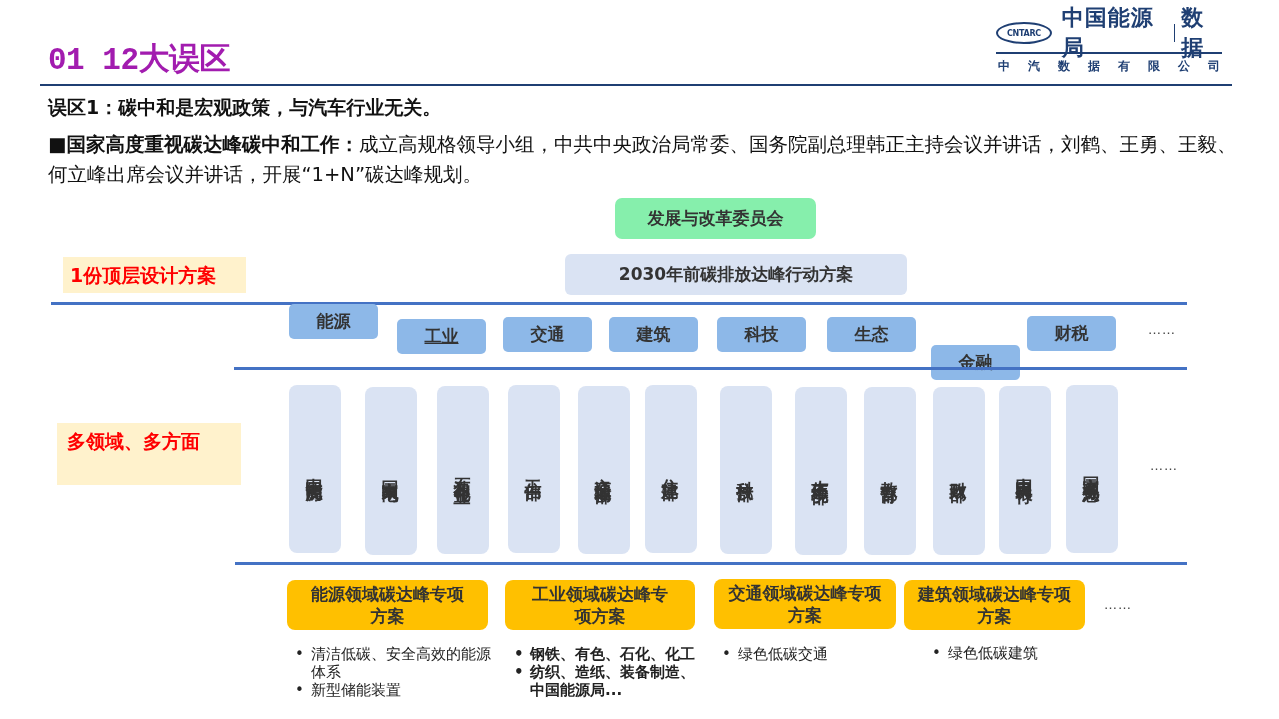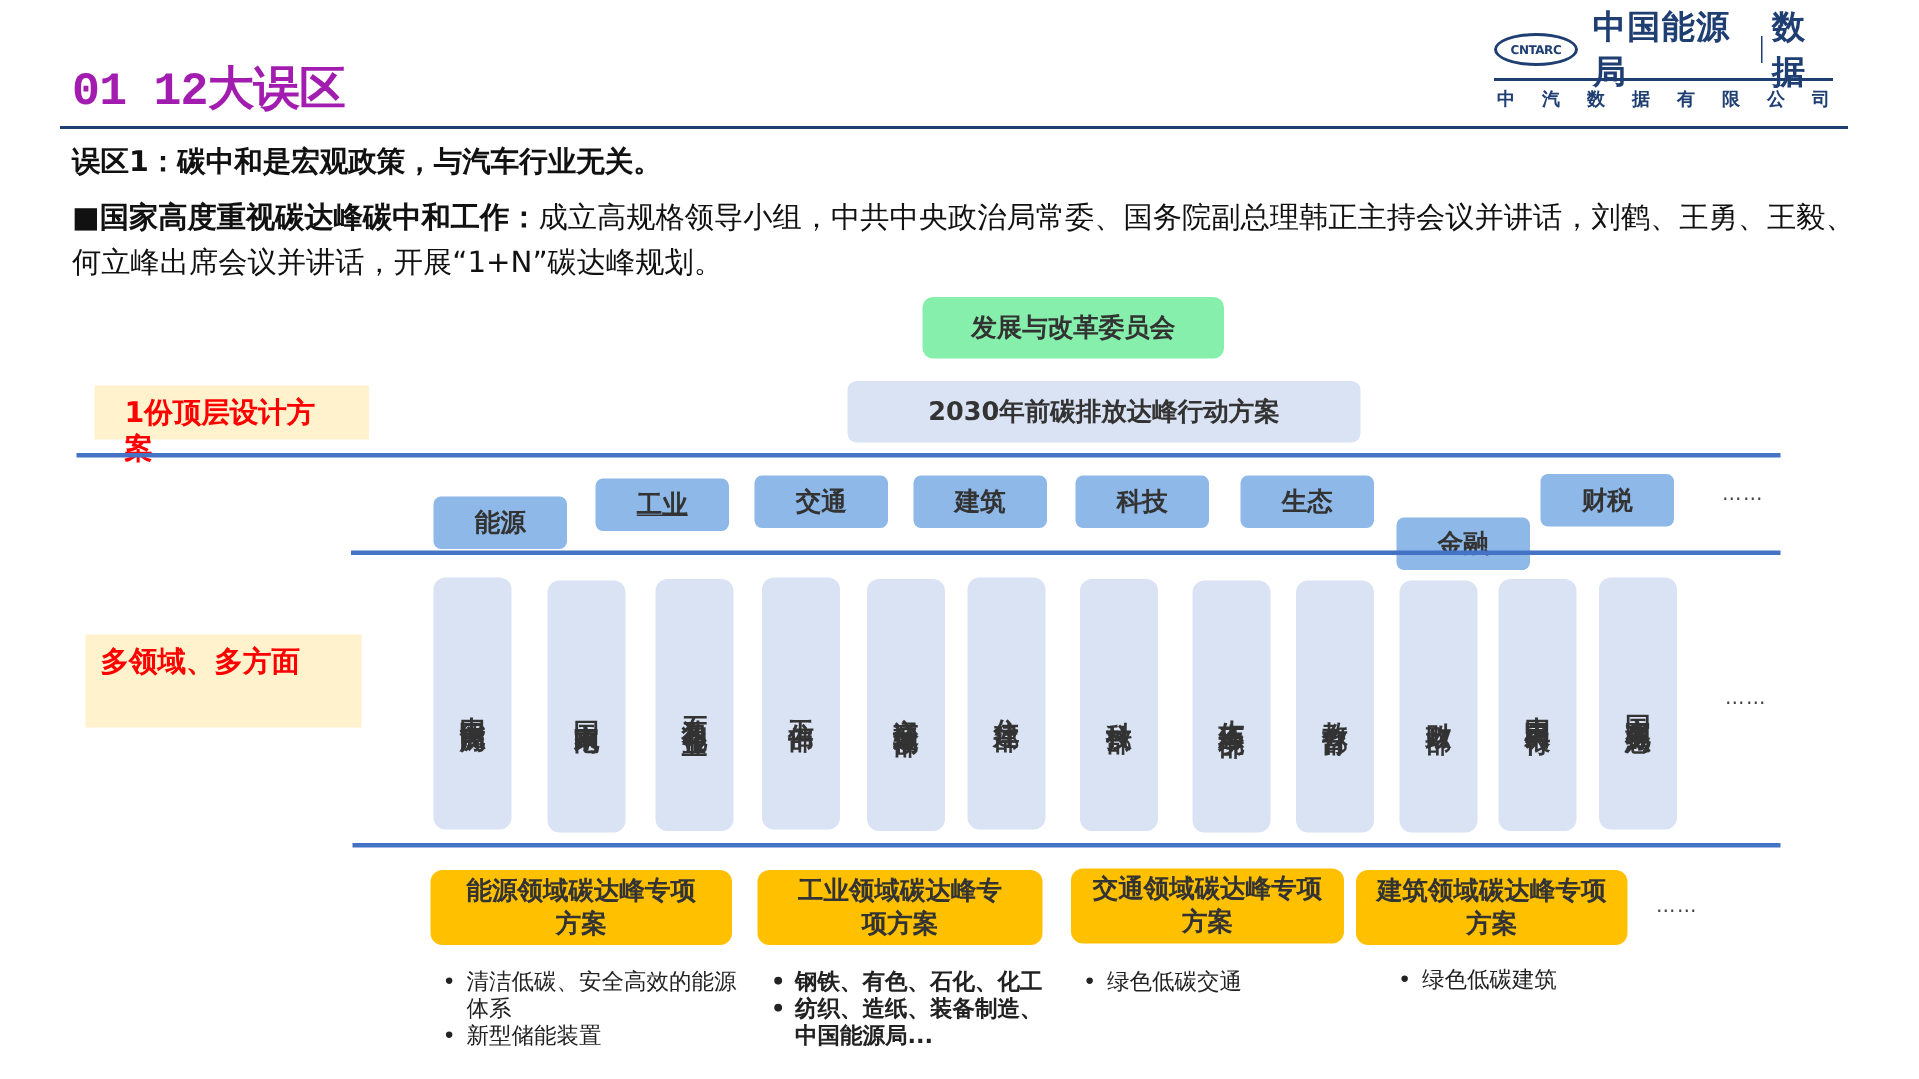--- a/index.html
+++ b/index.html
@@ -17,21 +17,21 @@
   .logo-sep { display: inline-block; width: 1px; height: 18px; background: #1f3f73; margin: 0 6px; vertical-align: middle; }
   .logo-data { font-size: 22px; font-weight: bold; color: #1f3f73; }
   .logo-rule { height: 1.5px; background: #1f3f73; margin-top: 4px; width: 226px; }
   .logo-sub { display: flex; justify-content: space-between; font-size: 12px; font-weight: bold; color: #1f3f73; margin-top: 4px; padding: 0 2px; }
 
   .myth { left: 48px; top: 95px; font-size: 19px; font-weight: bold; color: #111; }
   .para { left: 48px; top: 130px; width: 1190px; font-size: 19.5px; line-height: 30px; color: #111; }
   .para b { font-weight: bold; }
 
   .tag { background: #fff2cc; color: #ff0000; font-weight: bold; font-size: 19px; line-height: 24px; }
-  .tag-top { left: 63px; top: 257px; width: 183px; height: 36px; padding: 6px 20px; }
+  .tag-top { left: 63px; top: 257px; width: 183px; height: 36px; padding: 6px 7px; }
   .tag-multi { left: 57px; top: 423px; width: 184px; height: 62px; padding: 6px 10px; }
 
   .box-ndrc { left: 615px; top: 198px; width: 201px; height: 41px; background: #86efac; border-radius: 7px; font-size: 17px; font-weight: bold; color: #333; display: flex; align-items: center; justify-content: center; }
   .box-plan { left: 545px; top: 254px; width: 342px; height: 41px; background: #dae3f3; border-radius: 6px; font-size: 17px; font-weight: bold; color: #333; display: flex; align-items: center; justify-content: center; margin-left: 20px; }
 
   .hline { height: 3px; background: #4472c4; }
   .hl1 { left: 51px; top: 302px; width: 1136px; }
   .hl2 { left: 234px; top: 367px; width: 953px; }
   .hl3 { left: 235px; top: 562px; width: 952px; }
 
@@ -78,21 +78,21 @@
 <div class="abs para">
   <b>■</b><b>国家高度重视碳达峰碳中和工作：</b><span>成立高规格领导小组，中共中央政治局常委、国务院副总理韩正主持会议并讲话，刘鹤、王勇、王毅、何立峰出席会议并讲话，开展“1+N”碳达峰规划。</span>
 </div>
 
 <div class="abs box-ndrc">发展与改革委员会</div>
 <div class="abs tag tag-top">1份顶层设计方案</div>
 <div class="abs box-plan">2030年前碳排放达峰行动方案</div>
 
 <div class="abs hline hl1"></div>
 
-<div class="abs sector" style="left:289px;top:331px;width:89px;">能源</div>
+<div class="abs sector" style="left:289px;top:304px;width:89px;">能源</div>
 <div class="abs sector underline" style="left:397px;top:319px;width:89px;">
     <span>工业</span>
   </div>
 <div class="abs sector" style="left:503px;top:317px;width:89px;">交通</div>
 <div class="abs sector" style="left:609px;top:317px;width:89px;">建筑</div>
 <div class="abs sector" style="left:717px;top:317px;width:89px;">科技</div>
 <div class="abs sector" style="left:827px;top:317px;width:89px;">生态</div>
 <div class="abs sector" style="left:931px;top:317px;width:89px;margin-top:28px;">金融</div>
 <div class="abs sector" style="left:1027px;top:316px;width:89px;">财税</div>
 <div class="abs ellipsis" style="left:1148px;top:322px;">……</div>

